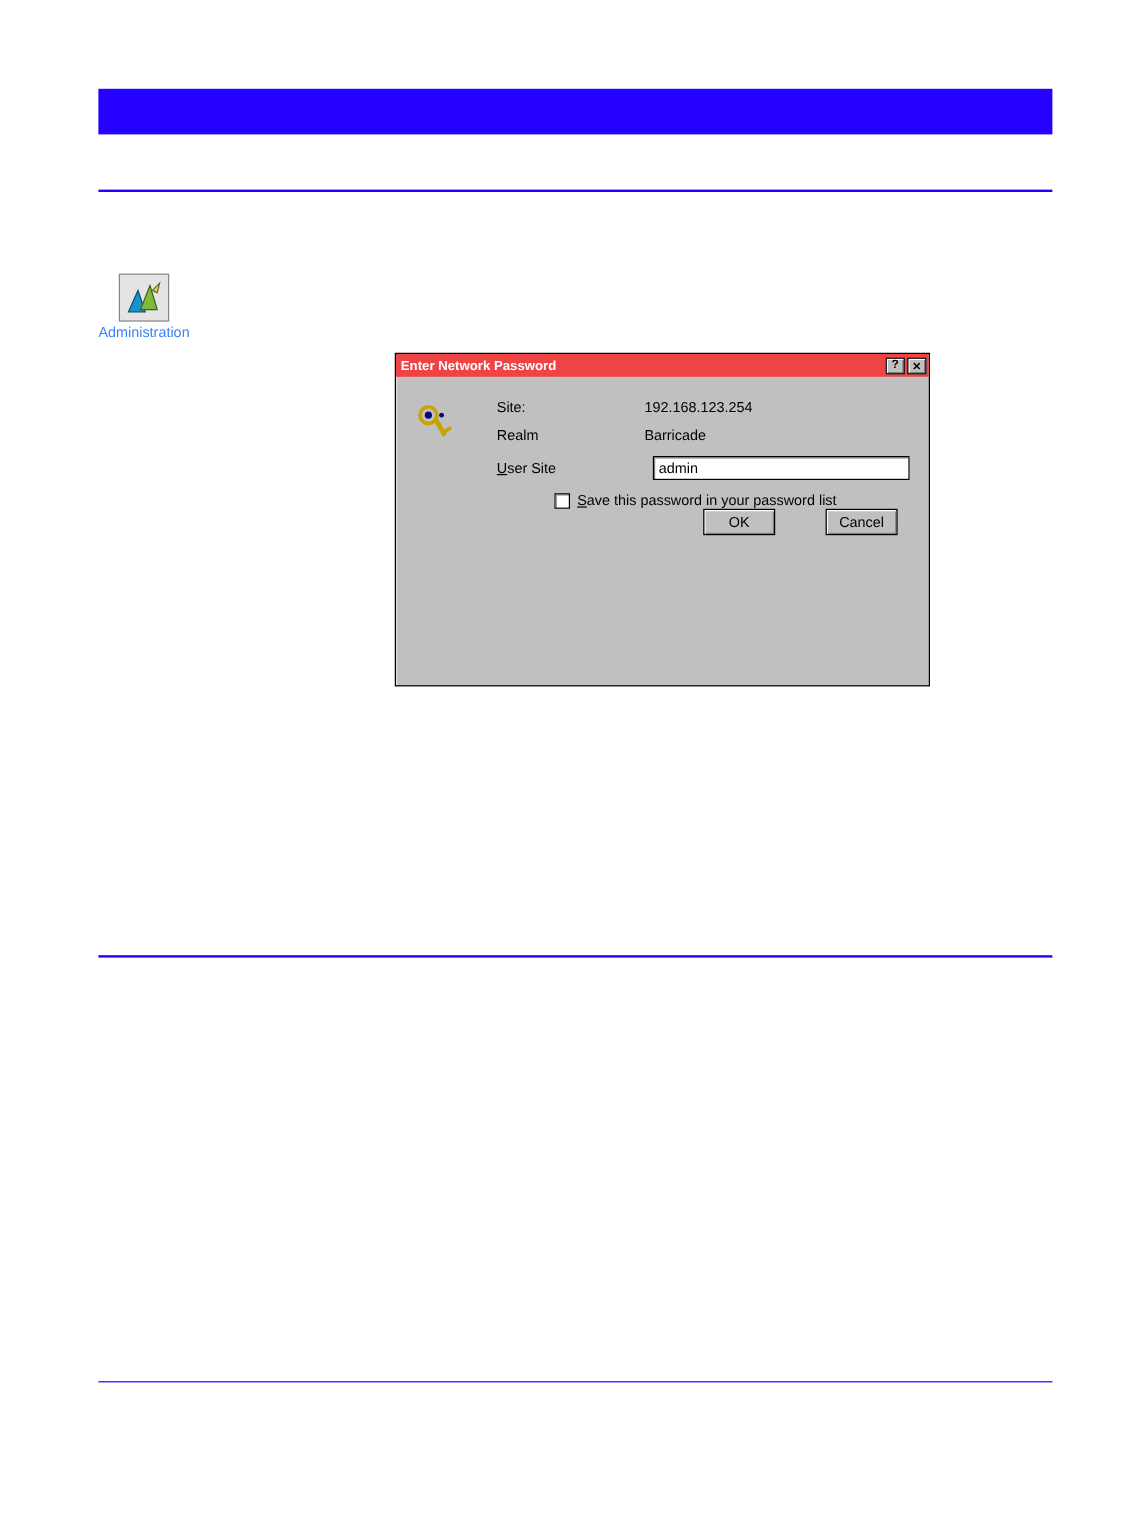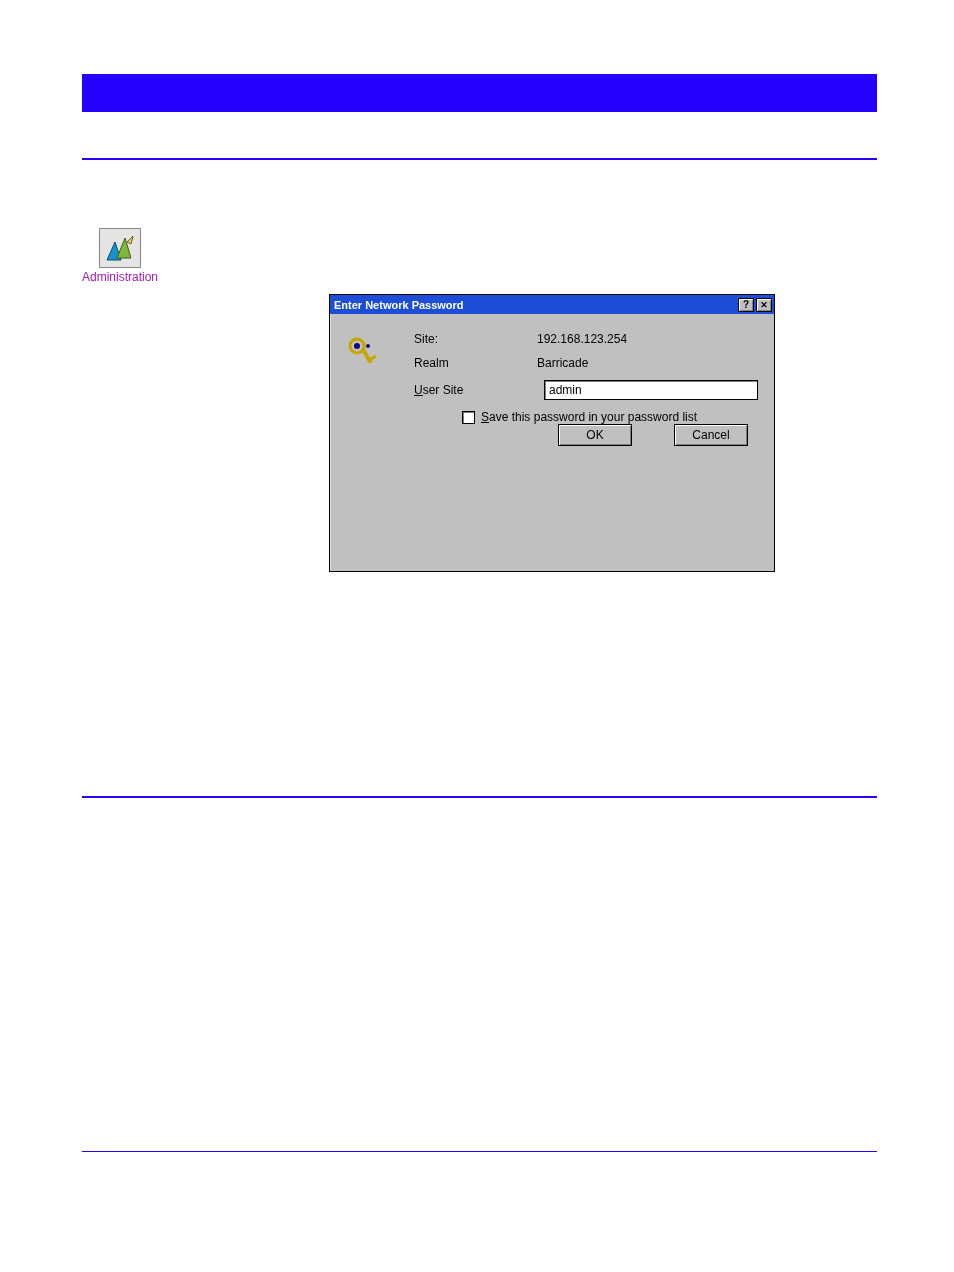--- a/index.html
+++ b/index.html
@@ -45,36 +45,36 @@
     background: #e6e3e3;
     display: flex;
     align-items: center;
     justify-content: center;
     margin: 0 auto 2px auto;
     position: relative;
   }
   .admin-icon svg { display:block; }
   .admin-label {
     font-size: 12px;
-    color: #a21caf;
+    color: #3b82f6;
   }
 
   .dialog {
     position: absolute;
     left: 329px;
     top: 294px;
     width: 446px;
     height: 278px;
     background: #c0c0c0;
     border: 1px solid #000;
     box-shadow: inset 1px 1px 0 #dfdfdf;
   }
   .titlebar {
     height: 19px;
-    background: #1d4ed8;
+    background: #ef4444;
     display: flex;
     align-items: center;
     padding: 0 2px 0 4px;
     gap: 2px;
   }
   .titlebar-text {
     color: #fff;
     font-weight: bold;
     font-size: 11px;
     flex: 1;
@@ -153,21 +153,21 @@
     background: #fff;
     box-shadow: inset 1px 1px 0 #808080;
   }
   .btn-row {
     display: flex;
     justify-content: flex-end;
     gap: 42px;
     padding-right: 10px;
   }
   .btn {
-    width: 74px;
+    width: 60px;
     height: 22px;
     background: #c0c0c0;
     border: 1px solid #000;
     box-shadow: inset 1px 1px 0 #fff, inset -1px -1px 0 #808080;
     font-family: inherit;
     font-size: 12px;
     text-align: center;
     line-height: 20px;
     cursor: default;
   }

